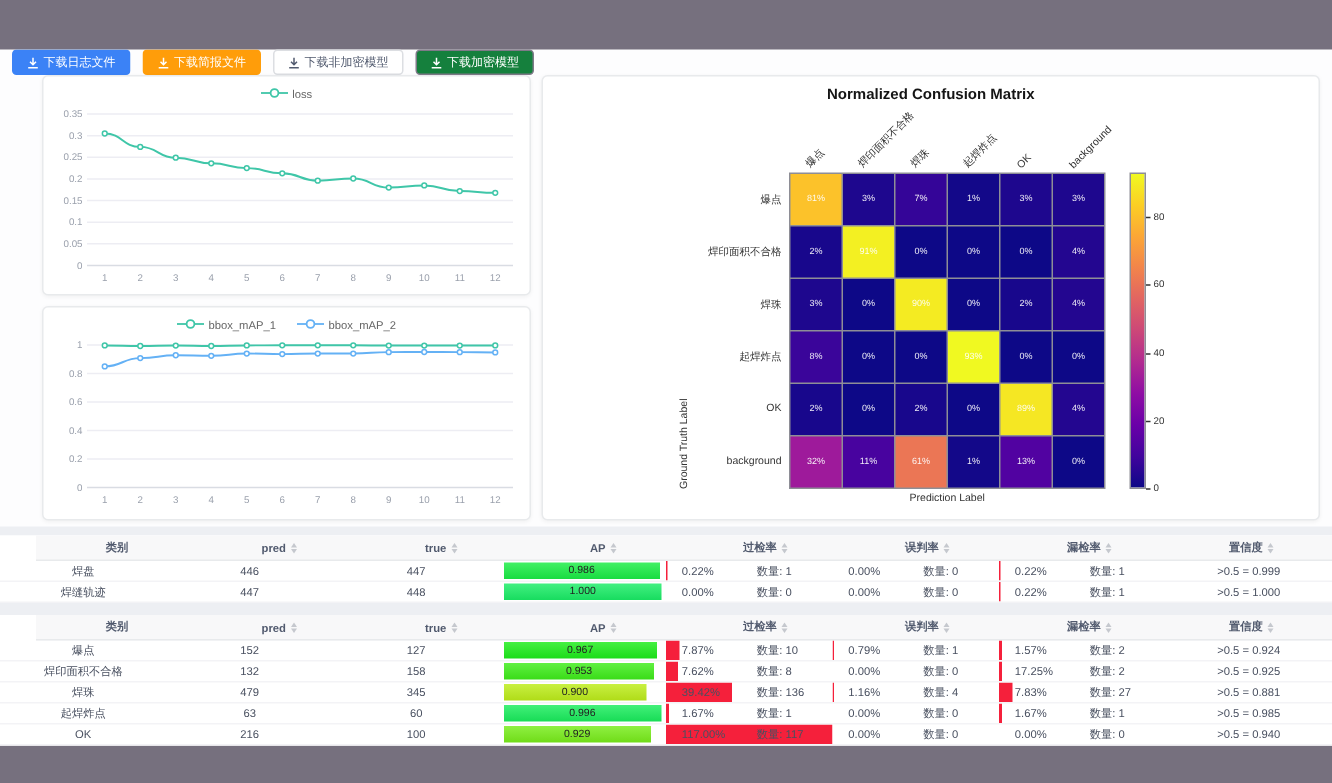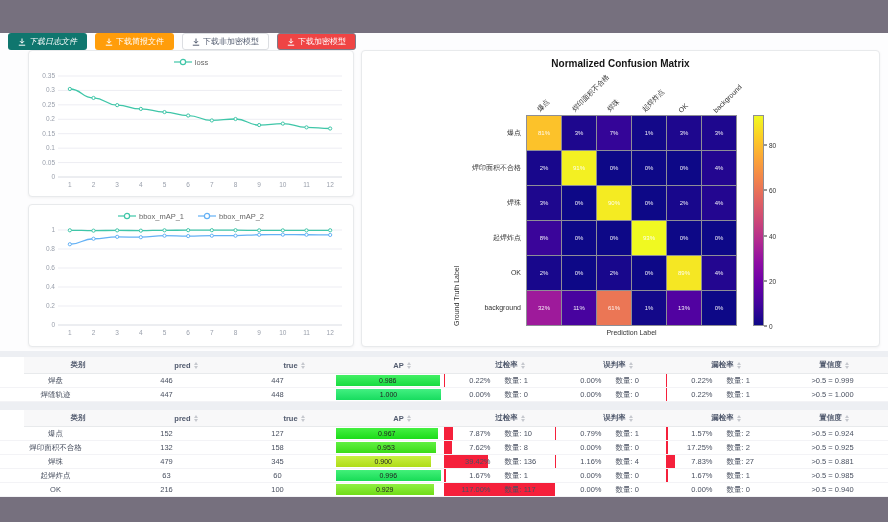--- a/index.html
+++ b/index.html
@@ -4,24 +4,24 @@
 <style>
   html,body{margin:0;padding:0;background:#555;}
   .frame{width:888px;height:522px;position:relative;background:#76707e;overflow:hidden;
          font-family:"Liberation Sans",sans-serif;}
   .content{position:absolute;top:33px;left:0;width:888px;height:464px;background:#fdfdfe;
            display:flex;flex-direction:column;}
   
   .toolbar{height:25px;display:flex;align-items:center;padding:0 8px;gap:8px;}
   .btn{height:17px;display:inline-flex;align-items:center;gap:3px;padding:0 9px;border-radius:3px;
        font-size:8px;border:1px solid transparent;cursor:pointer;box-sizing:border-box;white-space:nowrap;}
-  .btn-success{background:#0f766e;color:#fff;font-style:italic;}
+  .btn-success{background:#3b82f6;color:#fff;}
   .btn-warning{background:#ff9d0a;color:#fff;}
   .btn-default{background:#fff;border-color:#dcdee2;color:#515a6e;}
-  .btn-muted{background:#ef4444;border-color:#7e7a88;color:#fff;}
+  .btn-muted{background:#15803d;border-color:#7e7a88;color:#fff;}
   .btn svg{display:block;}
   
   .charts-row{display:flex;gap:7px;padding:0 8px;}
   .card{background:#fff;border:1px solid #e8eaec;border-radius:4px;box-shadow:0 1px 3px rgba(0,0,0,.05);box-sizing:border-box;}
   .left-col{width:326px;display:flex;flex-direction:column;gap:7px;padding-left:20px;}
   #loss-card{height:147px;} #map-card{height:143px;}
   .right-card{flex:1;height:297px;}
   .legend-row{height:16px;display:flex;align-items:center;justify-content:center;gap:14px;padding-top:3px;}
   .legend-item{display:flex;align-items:center;gap:3px;font-size:7.5px;color:#666;}
   
@@ -57,21 +57,21 @@
   .caret-up{width:0;height:0;border-left:2.5px solid transparent;border-right:2.5px solid transparent;
             border-bottom:3.5px solid #c5c8ce;}
   .caret-down{width:0;height:0;border-left:2.5px solid transparent;border-right:2.5px solid transparent;
               border-top:3.5px solid #c5c8ce;}
   .tr{display:grid;grid-template-columns:repeat(8,1fr);height:13px;border-bottom:1px solid #f3f3f6;}
   .td{display:flex;align-items:center;justify-content:center;font-size:7.5px;color:#495060;
       position:relative;overflow:hidden;}
   .ap-wrap{position:absolute;left:3px;right:3px;top:1px;bottom:1px;}
   .ap-bar{height:100%;display:flex;align-items:center;justify-content:center;font-size:7px;color:#222;}
   .rate-bar{position:absolute;left:0;top:0;bottom:0;background:#f5203b;}
-  .pct{width:36px;text-align:right;margin-right:14px;z-index:1;}
+  .pct{width:36px;text-align:left;margin-right:14px;z-index:1;}
   .cnt{width:40px;text-align:left;z-index:1;}
   .chart-svg{display:block;margin:0 auto;}
 </style>
 </head>
 <body>
 
 <div class="frame">
   <div class="content">
 
     <div class="toolbar" id="toolbar">

